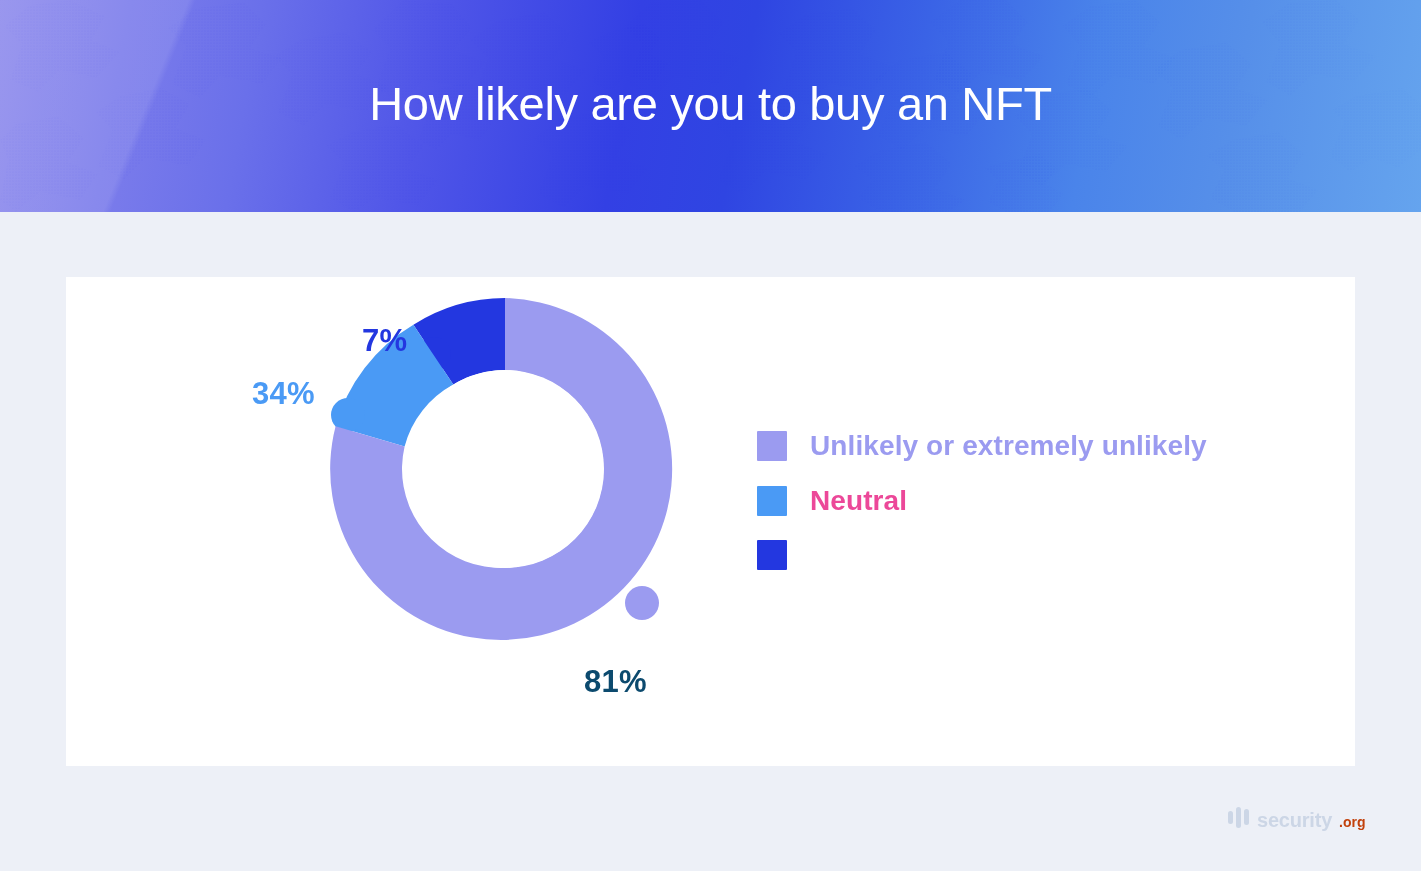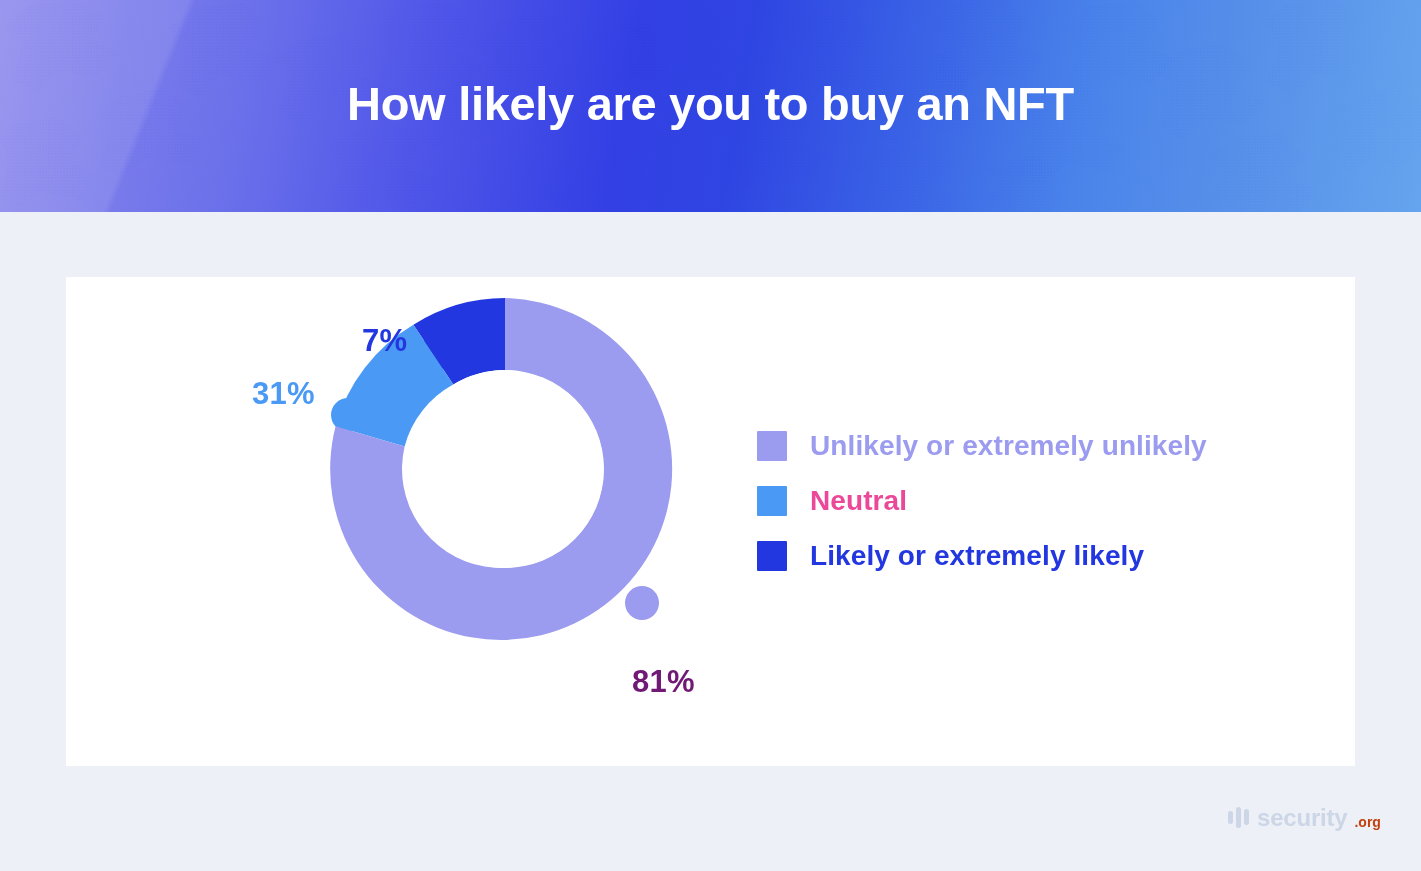--- a/index.html
+++ b/index.html
@@ -57,21 +57,21 @@
     left: 0; top: 0;
     width: 1421px;
     height: 212px;
     display: flex;
     flex-direction: column;
     align-items: center;
     justify-content: center;
     gap: 8px;
     color: #ffffff;
     font-size: 47px;
-    font-weight: 700;
+    font-weight: 400;
     line-height: 1.04;
     letter-spacing: -0.3px;
     text-align: center;
     white-space: pre;
   }
   .header-title .line1 { margin-top: -4px; }
 
   
   .card {
     position: absolute;
@@ -146,21 +146,21 @@
   .logo-mark i {
     display: block;
     width: 5px;
     background: #ccd6e6;
     border-radius: 2.5px;
   }
   .logo-mark i:nth-child(1) { height: 13px; }
   .logo-mark i:nth-child(2) { height: 21px; }
   .logo-mark i:nth-child(3) { height: 16px; }
   .logo-text {
-    font-size: 24px;
+    font-size: 20px;
     font-weight: 700;
     color: #ccd6e6;
     letter-spacing: -0.2px;
     line-height: 1;
   }
   .logo-tld {
     font-size: 14px;
     font-weight: 700;
     color: #c2410c;
     letter-spacing: 0;
@@ -235,39 +235,38 @@
         <circle cx="237" cy="176" r="99" fill="#ffffff"></circle>
       </svg>
 
       <svg style="position:absolute;left:0;top:0;pointer-events:none;" width="475" height="460" aria-hidden="true">
         <circle cx="237" cy="176" r="98.5" fill="#ffffff"></circle>
       </svg>
     </div>
 
     <div class="data-label label-likely" style="color:#2337e0;">7%</div>
 
-    <div class="data-label label-neutral" style="color:#4a9af5;">31%</div>
-
-    <div class="data-label label-unlikely" style="color:#701a75;margin-left:48px;">81%</div>
+    <div class="data-label label-neutral" style="color:#4a9af5;">34%</div>
+
+    <div class="data-label label-unlikely" style="color:#0c4a6e;">81%</div>
 
     <div class="legend">
 
       <div class="legend-item">
         <span class="legend-swatch" style="background:#9b9bf0;"></span>
         <span class="legend-label" style="color:#9b9bf0;">Unlikely or extremely unlikely</span>
       </div>
 
       <div class="legend-item">
         <span class="legend-swatch" style="background:#4a9af5;"></span>
         <span class="legend-label" style="color:#ec4899;">Neutral</span>
       </div>
 
       <div class="legend-item">
         <span class="legend-swatch" style="background:#2337e0;"></span>
-        <span class="legend-label" style="color:#2337e0;">Likely or extremely likely</span>
       </div>
 
     </div>
   </div>
 
   <div class="logo">
     <span class="logo-mark">
       <i></i>
         <i></i>
         <i></i>

